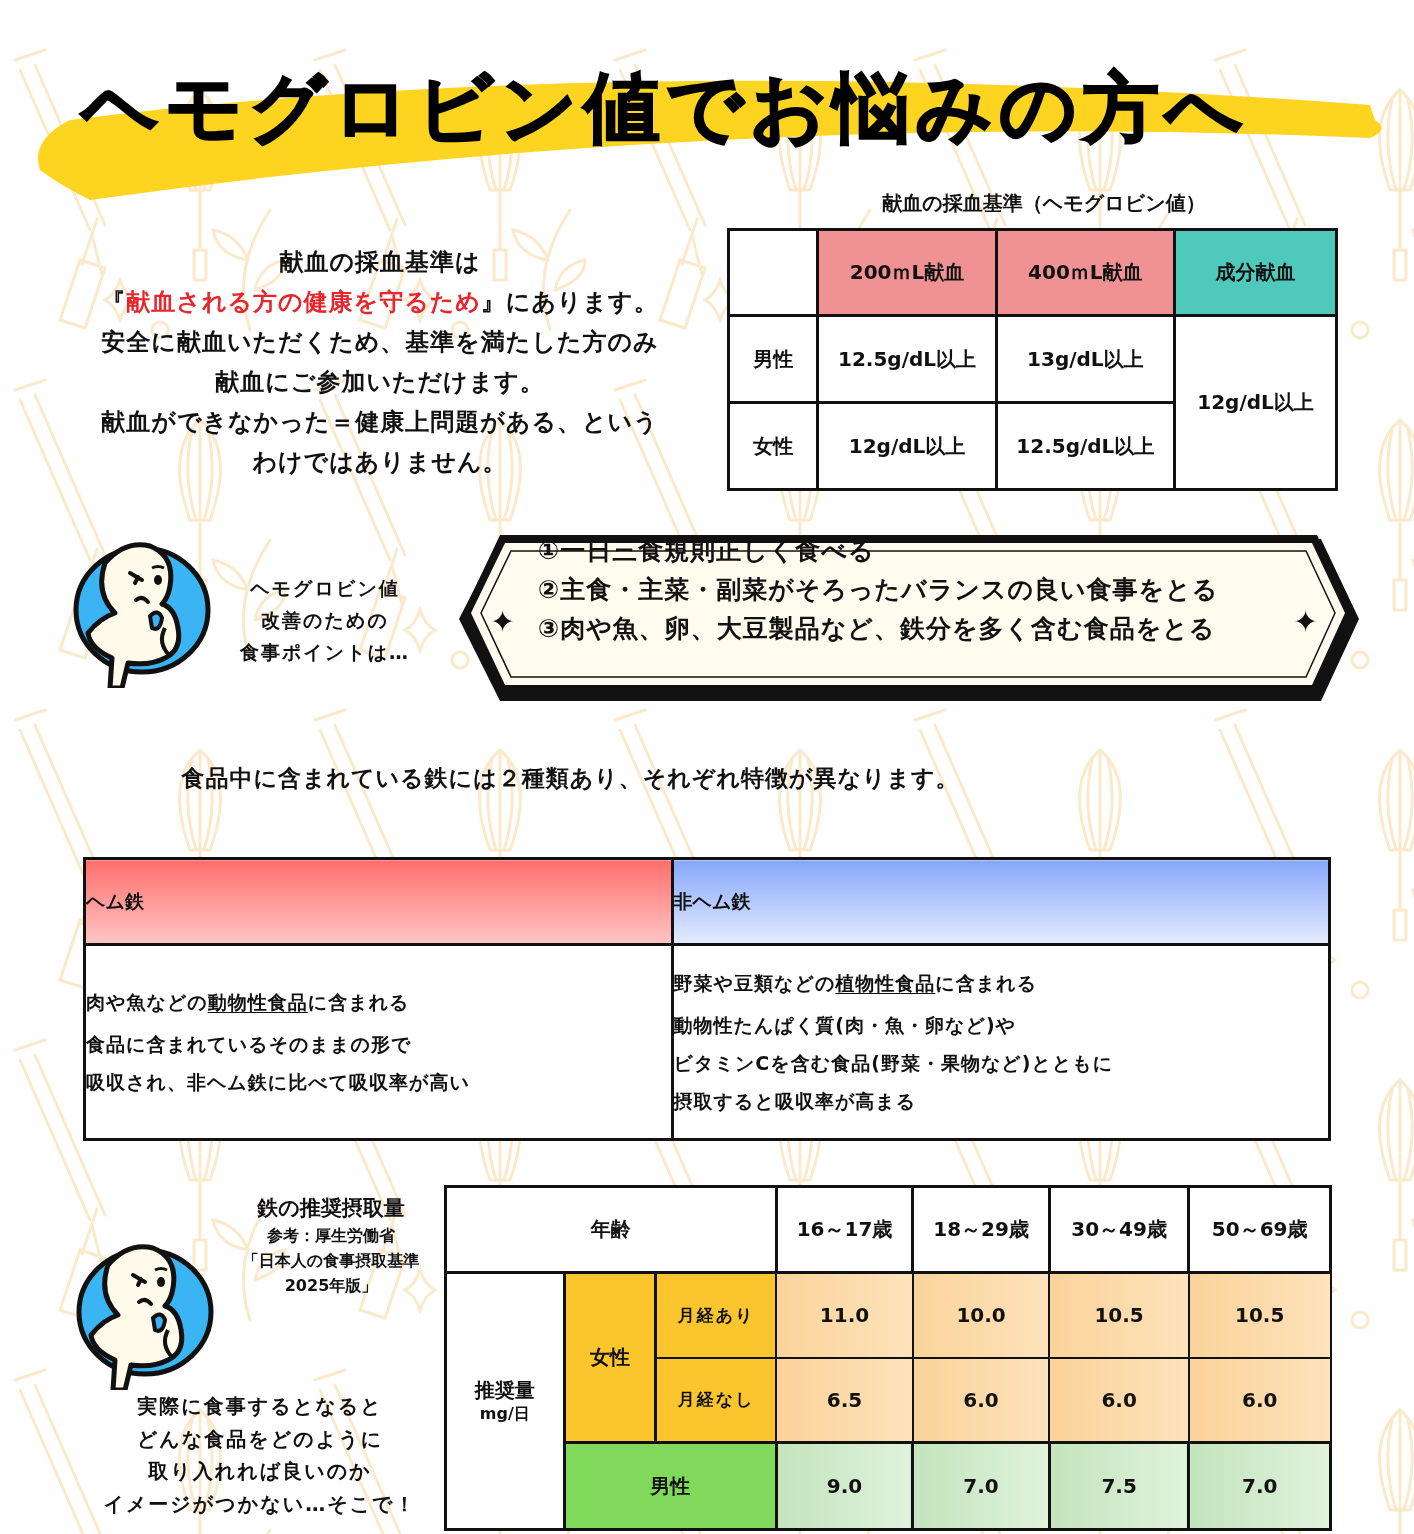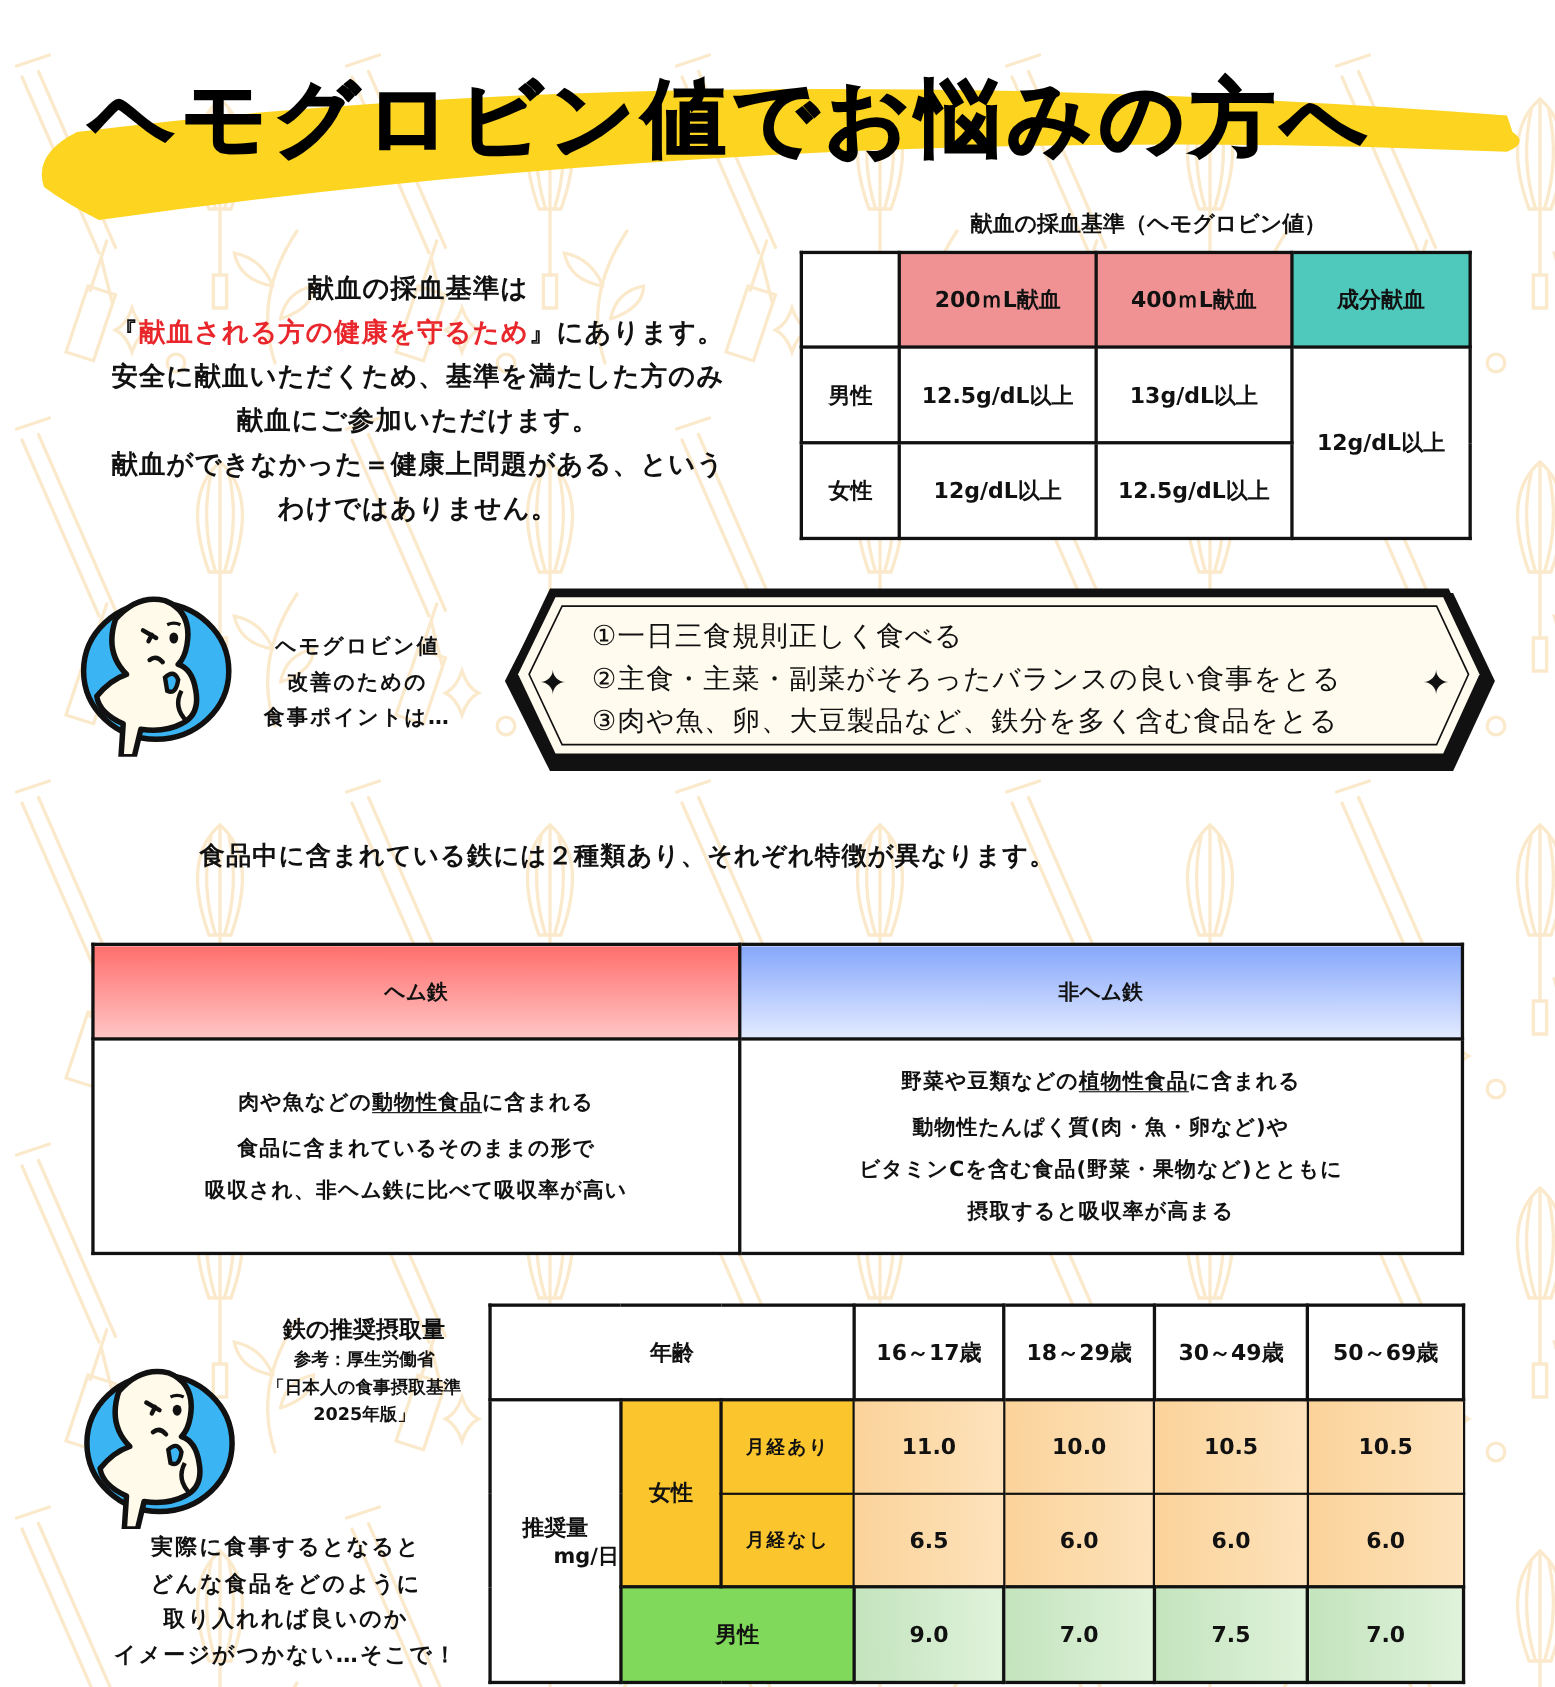--- a/index.html
+++ b/index.html
@@ -39,29 +39,29 @@
   .donation-table .pink { background: #f09294; }
   .donation-table .teal { background: #4fc9bb; }
 
   
   .character { width: 145px; height: 150px; }
 
   .tips-lead { left: 225px; top: 572px; width: 200px; text-align: center; font-size: 19px; font-weight: bold; line-height: 32px; letter-spacing: 2px; }
 
   
   .hex-banner { left: 455px; top: 533px; width: 908px; height: 172px; }
-  .hex-text { left: 538px; top: 558px; width: 760px; font-size: 25px; font-weight: normal; line-height: 39px; letter-spacing: 1px; }
+  .hex-text { left: 538px; top: 531px; width: 760px; font-size: 25px; font-weight: bold; line-height: 39px; letter-spacing: 1px; }
   .sparkle { font-size: 30px; font-weight: bold; }
 
   
   .iron-intro { left: 0; top: 758px; width: 1141px; text-align: center; font-size: 23px; font-weight: bold; line-height: 40px; letter-spacing: 1px; }
 
   
   .heme-table { left: 83px; top: 857px; width: 1248px; height: 284px; }
-  .heme-table td { border: 3px solid #111; text-align: center; vertical-align: middle; font-weight: bold; background: #fff; }
+  .heme-table td { border: 3px solid #111; text-align: left; vertical-align: middle; font-weight: bold; background: #fff; }
   .heme-table .hdr { height: 86px; font-size: 19px; }
   .heme-table .hdr-red { background: linear-gradient(#ff6f6d, #ffc5c5); }
   .heme-table .hdr-blue { background: linear-gradient(#86a7fb, #e3ebff); }
   .heme-table .body { font-size: 19px; line-height: 36px; letter-spacing: 1px; }
   .heme-table .body p { margin: 2px 0; }
   .u { text-decoration: underline; text-underline-offset: 3px; }
 
   
   .intake-title { left: 216px; top: 1193px; width: 230px; text-align: center; }
   .intake-title .t1 { font-size: 21px; font-weight: bold; line-height: 30px; }
@@ -251,21 +251,21 @@
       <tr class="head">
     <td colspan="3">年齢</td>
     <td>16～17歳</td>
     <td>18～29歳</td>
     <td>30～49歳</td>
     <td>50～69歳</td>
   </tr>
   <tr style="height:85px">
     <td rowspan="3">
       <div>推奨量</div>
-      <div style="font-size:19px;text-align:right;">mg/日</div>
+      <div style="font-size:16px;">mg/日</div>
     </td>
     <td rowspan="2" class="yellow">女性</td>
     <td class="yellow small thin">月経あり</td>
     <td class="orange thin">11.0</td>
     <td class="orange thin">10.0</td>
     <td class="orange thin">10.5</td>
     <td class="orange thin">10.5</td>
   </tr>
   <tr style="height:85px">
     <td class="yellow small thin">月経なし</td>

